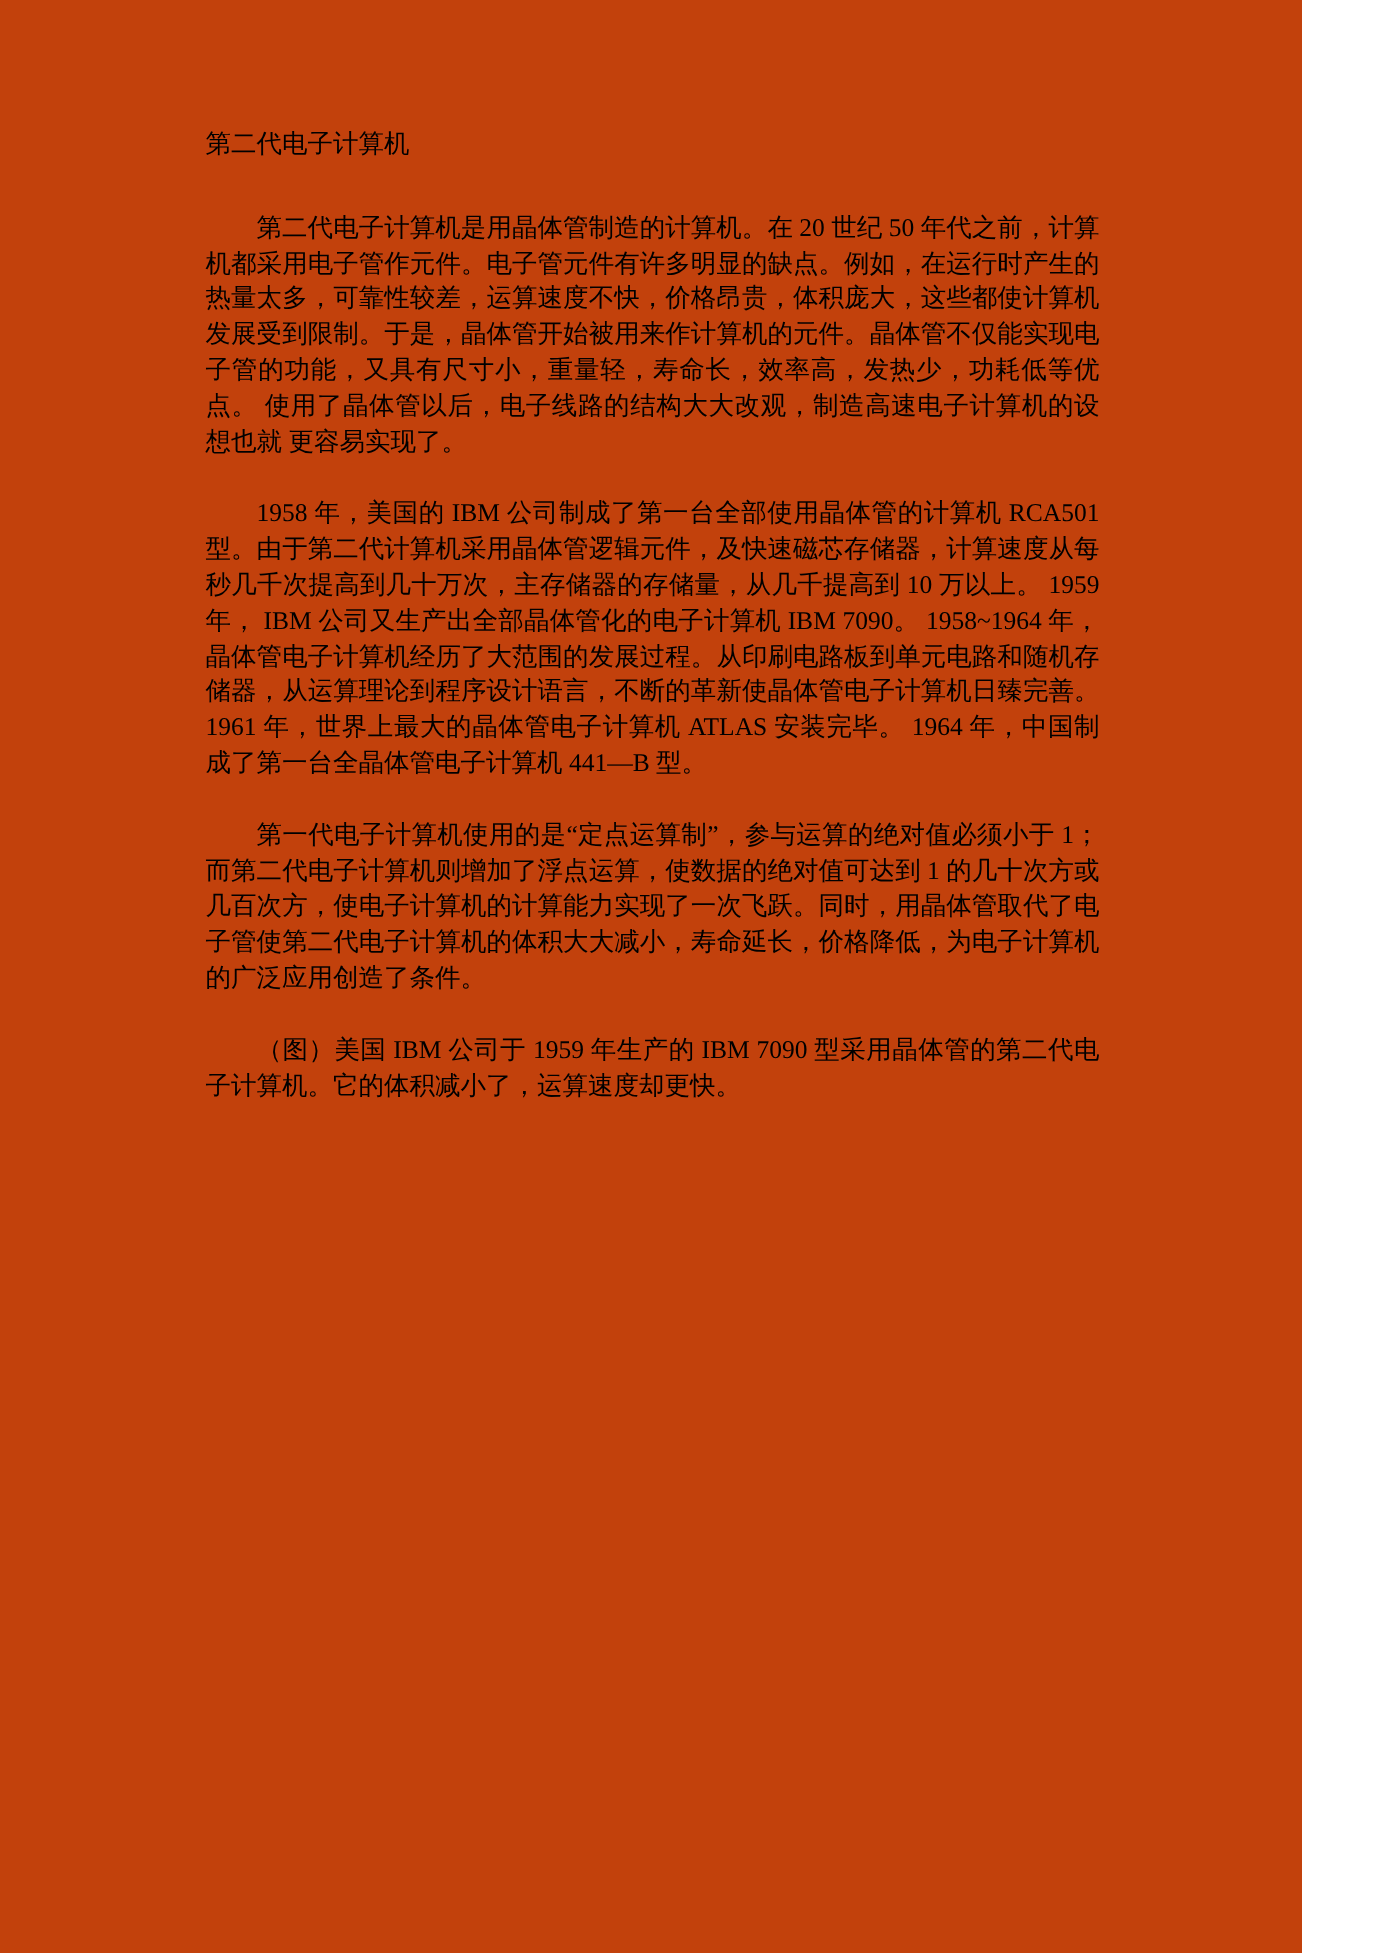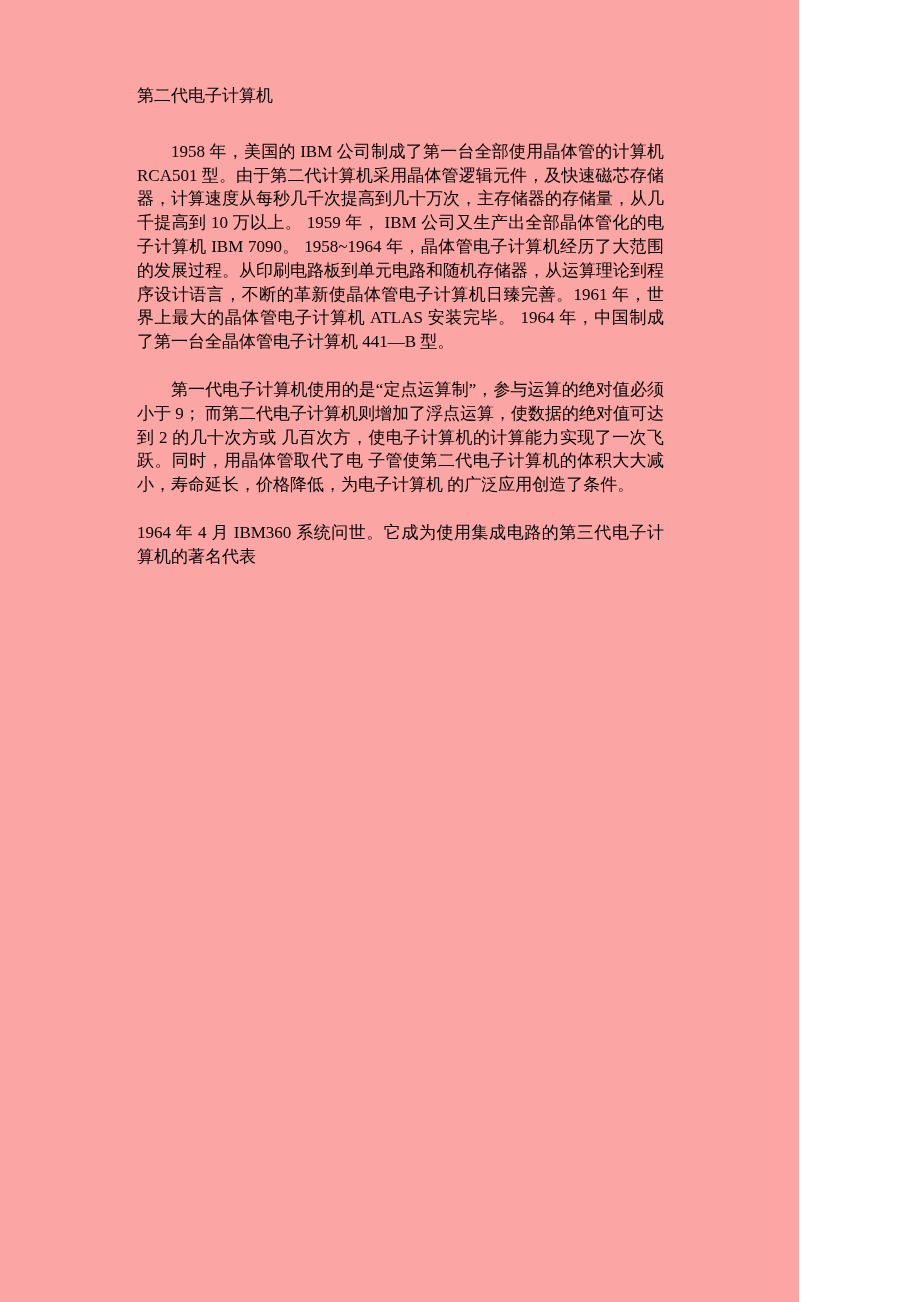--- a/index.html
+++ b/index.html
@@ -7,23 +7,23 @@
     padding: 0;
     background: #ffffff;
   }
   body {
     width: 920px;
     height: 1302px;
     overflow: hidden;
   }
   .page {
     box-sizing: border-box;
-    width: 799px;
+    width: 868px;
     min-height: 1302px;
-    background: #fca5a5;
+    background: #c2410c;
     padding: 84px 135px 40px 137px;
     font-family: "Liberation Serif", "DejaVu Serif", serif;
     font-size: 17px;
     line-height: 23.8px;
     color: #000000;
   }
   .page p {
     margin: 0 0 24px 0;
     text-align: justify;
     word-break: break-all;
@@ -40,16 +40,17 @@
   }
   .gap-before {
     margin-top: 30px;
   }
 </style>
 </head>
 <body>
 
 <div class="page">
   <p class="title">第二代电子计算机</p>
+  <p class="indent">第二代电子计算机是用晶体管制造的计算机。在 20 世纪 50 年代之前，计算机都采用电子管作元件。电子管元件有许多明显的缺点。例如，在运行时产生的热量太多，可靠性较差，运算速度不快，价格昂贵，体积庞大，这些都使计算机发展受到限制。于是，晶体管开始被用来作计算机的元件。晶体管不仅能实现电子管的功能，又具有尺寸小，重量轻，寿命长，效率高，发热少，功耗低等优点。 使用了晶体管以后，电子线路的结构大大改观，制造高速电子计算机的设想也就 更容易实现了。</p>
   <p class="indent">1958 年，美国的 IBM 公司制成了第一台全部使用晶体管的计算机 RCA501 型。由于第二代计算机采用晶体管逻辑元件，及快速磁芯存储器，计算速度从每秒几千次提高到几十万次，主存储器的存储量，从几千提高到 10 万以上。 1959 年， IBM 公司又生产出全部晶体管化的电子计算机 IBM 7090。 1958~1964 年，晶体管电子计算机经历了大范围的发展过程。从印刷电路板到单元电路和随机存储器，从运算理论到程序设计语言，不断的革新使晶体管电子计算机日臻完善。1961 年，世界上最大的晶体管电子计算机 ATLAS 安装完毕。 1964 年，中国制成了第一台全晶体管电子计算机 441—B 型。</p>
-  <p class="indent">第一代电子计算机使用的是“定点运算制”，参与运算的绝对值必须小于 9； 而第二代电子计算机则增加了浮点运算，使数据的绝对值可达到 2 的几十次方或 几百次方，使电子计算机的计算能力实现了一次飞跃。同时，用晶体管取代了电 子管使第二代电子计算机的体积大大减小，寿命延长，价格降低，为电子计算机 的广泛应用创造了条件。</p>
-  <p class="no-indent gap-before">1964 年 4 月 IBM360 系统问世。它成为使用集成电路的第三代电子计算机的著名代表</p>
+  <p class="indent">第一代电子计算机使用的是“定点运算制”，参与运算的绝对值必须小于 1； 而第二代电子计算机则增加了浮点运算，使数据的绝对值可达到 1 的几十次方或 几百次方，使电子计算机的计算能力实现了一次飞跃。同时，用晶体管取代了电 子管使第二代电子计算机的体积大大减小，寿命延长，价格降低，为电子计算机 的广泛应用创造了条件。</p>
+  <p class="indent">（图）美国 IBM 公司于 1959 年生产的 IBM 7090 型采用晶体管的第二代电子计算机。它的体积减小了，运算速度却更快。</p>
 </div>
 
 </body></html>

